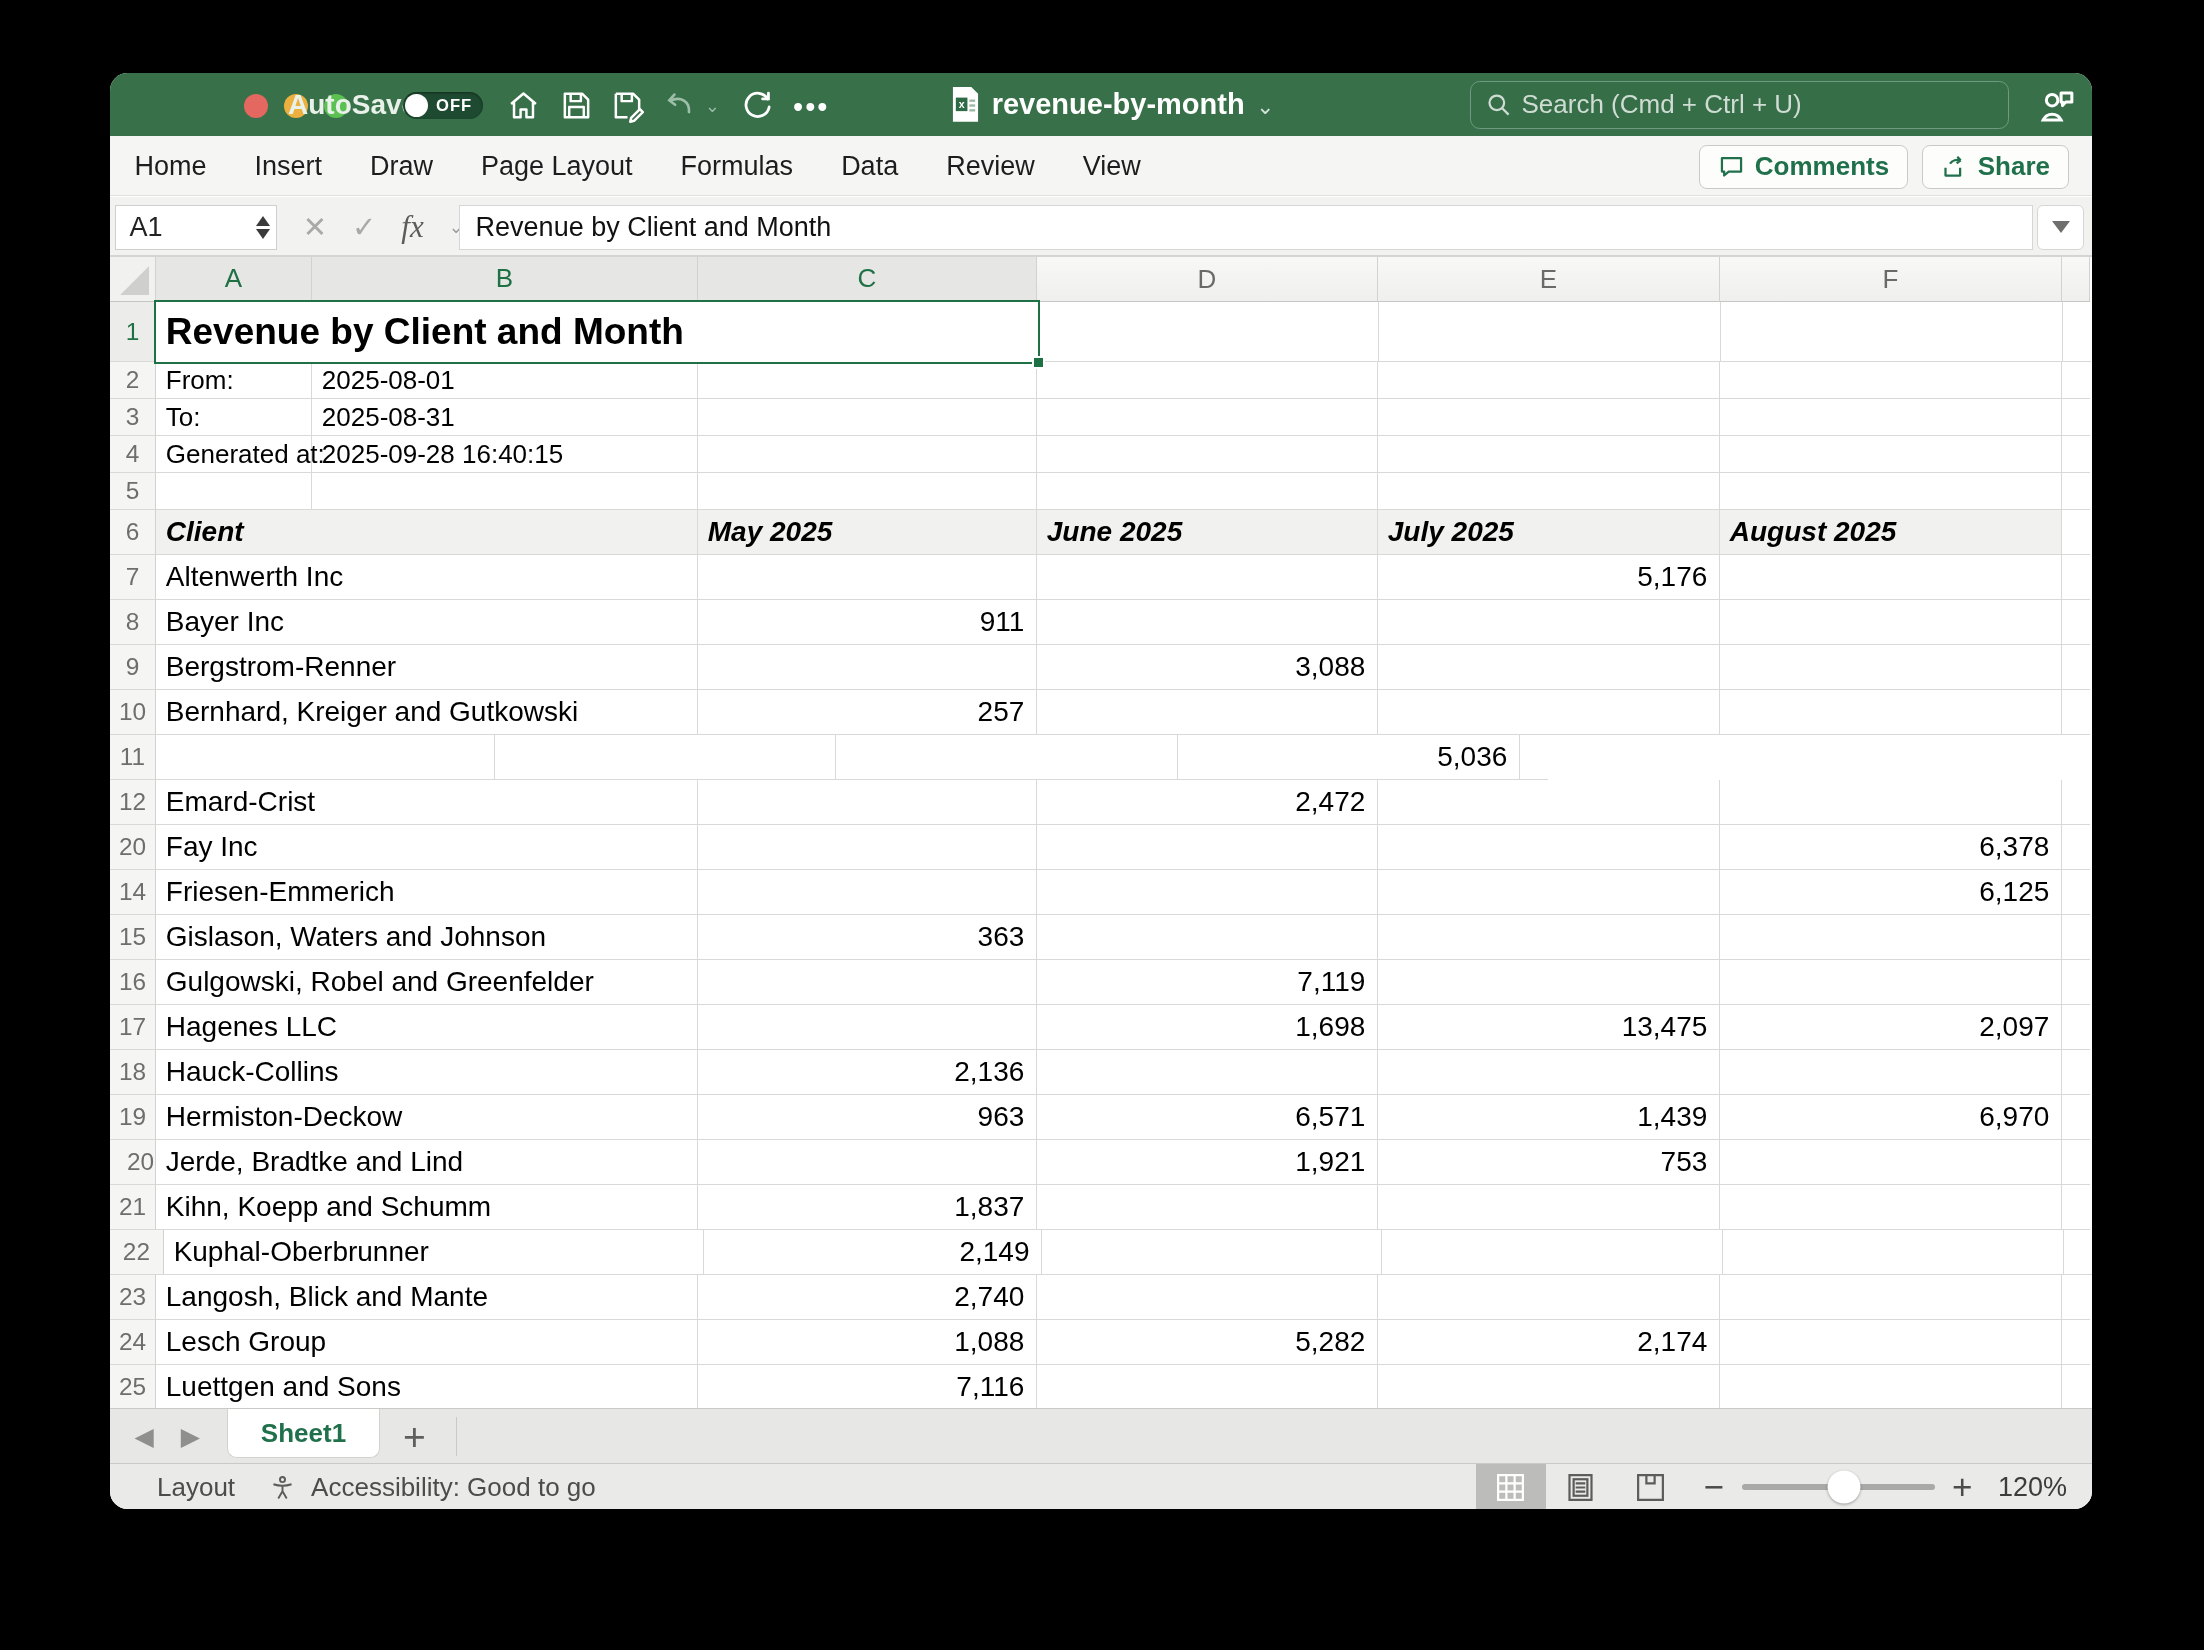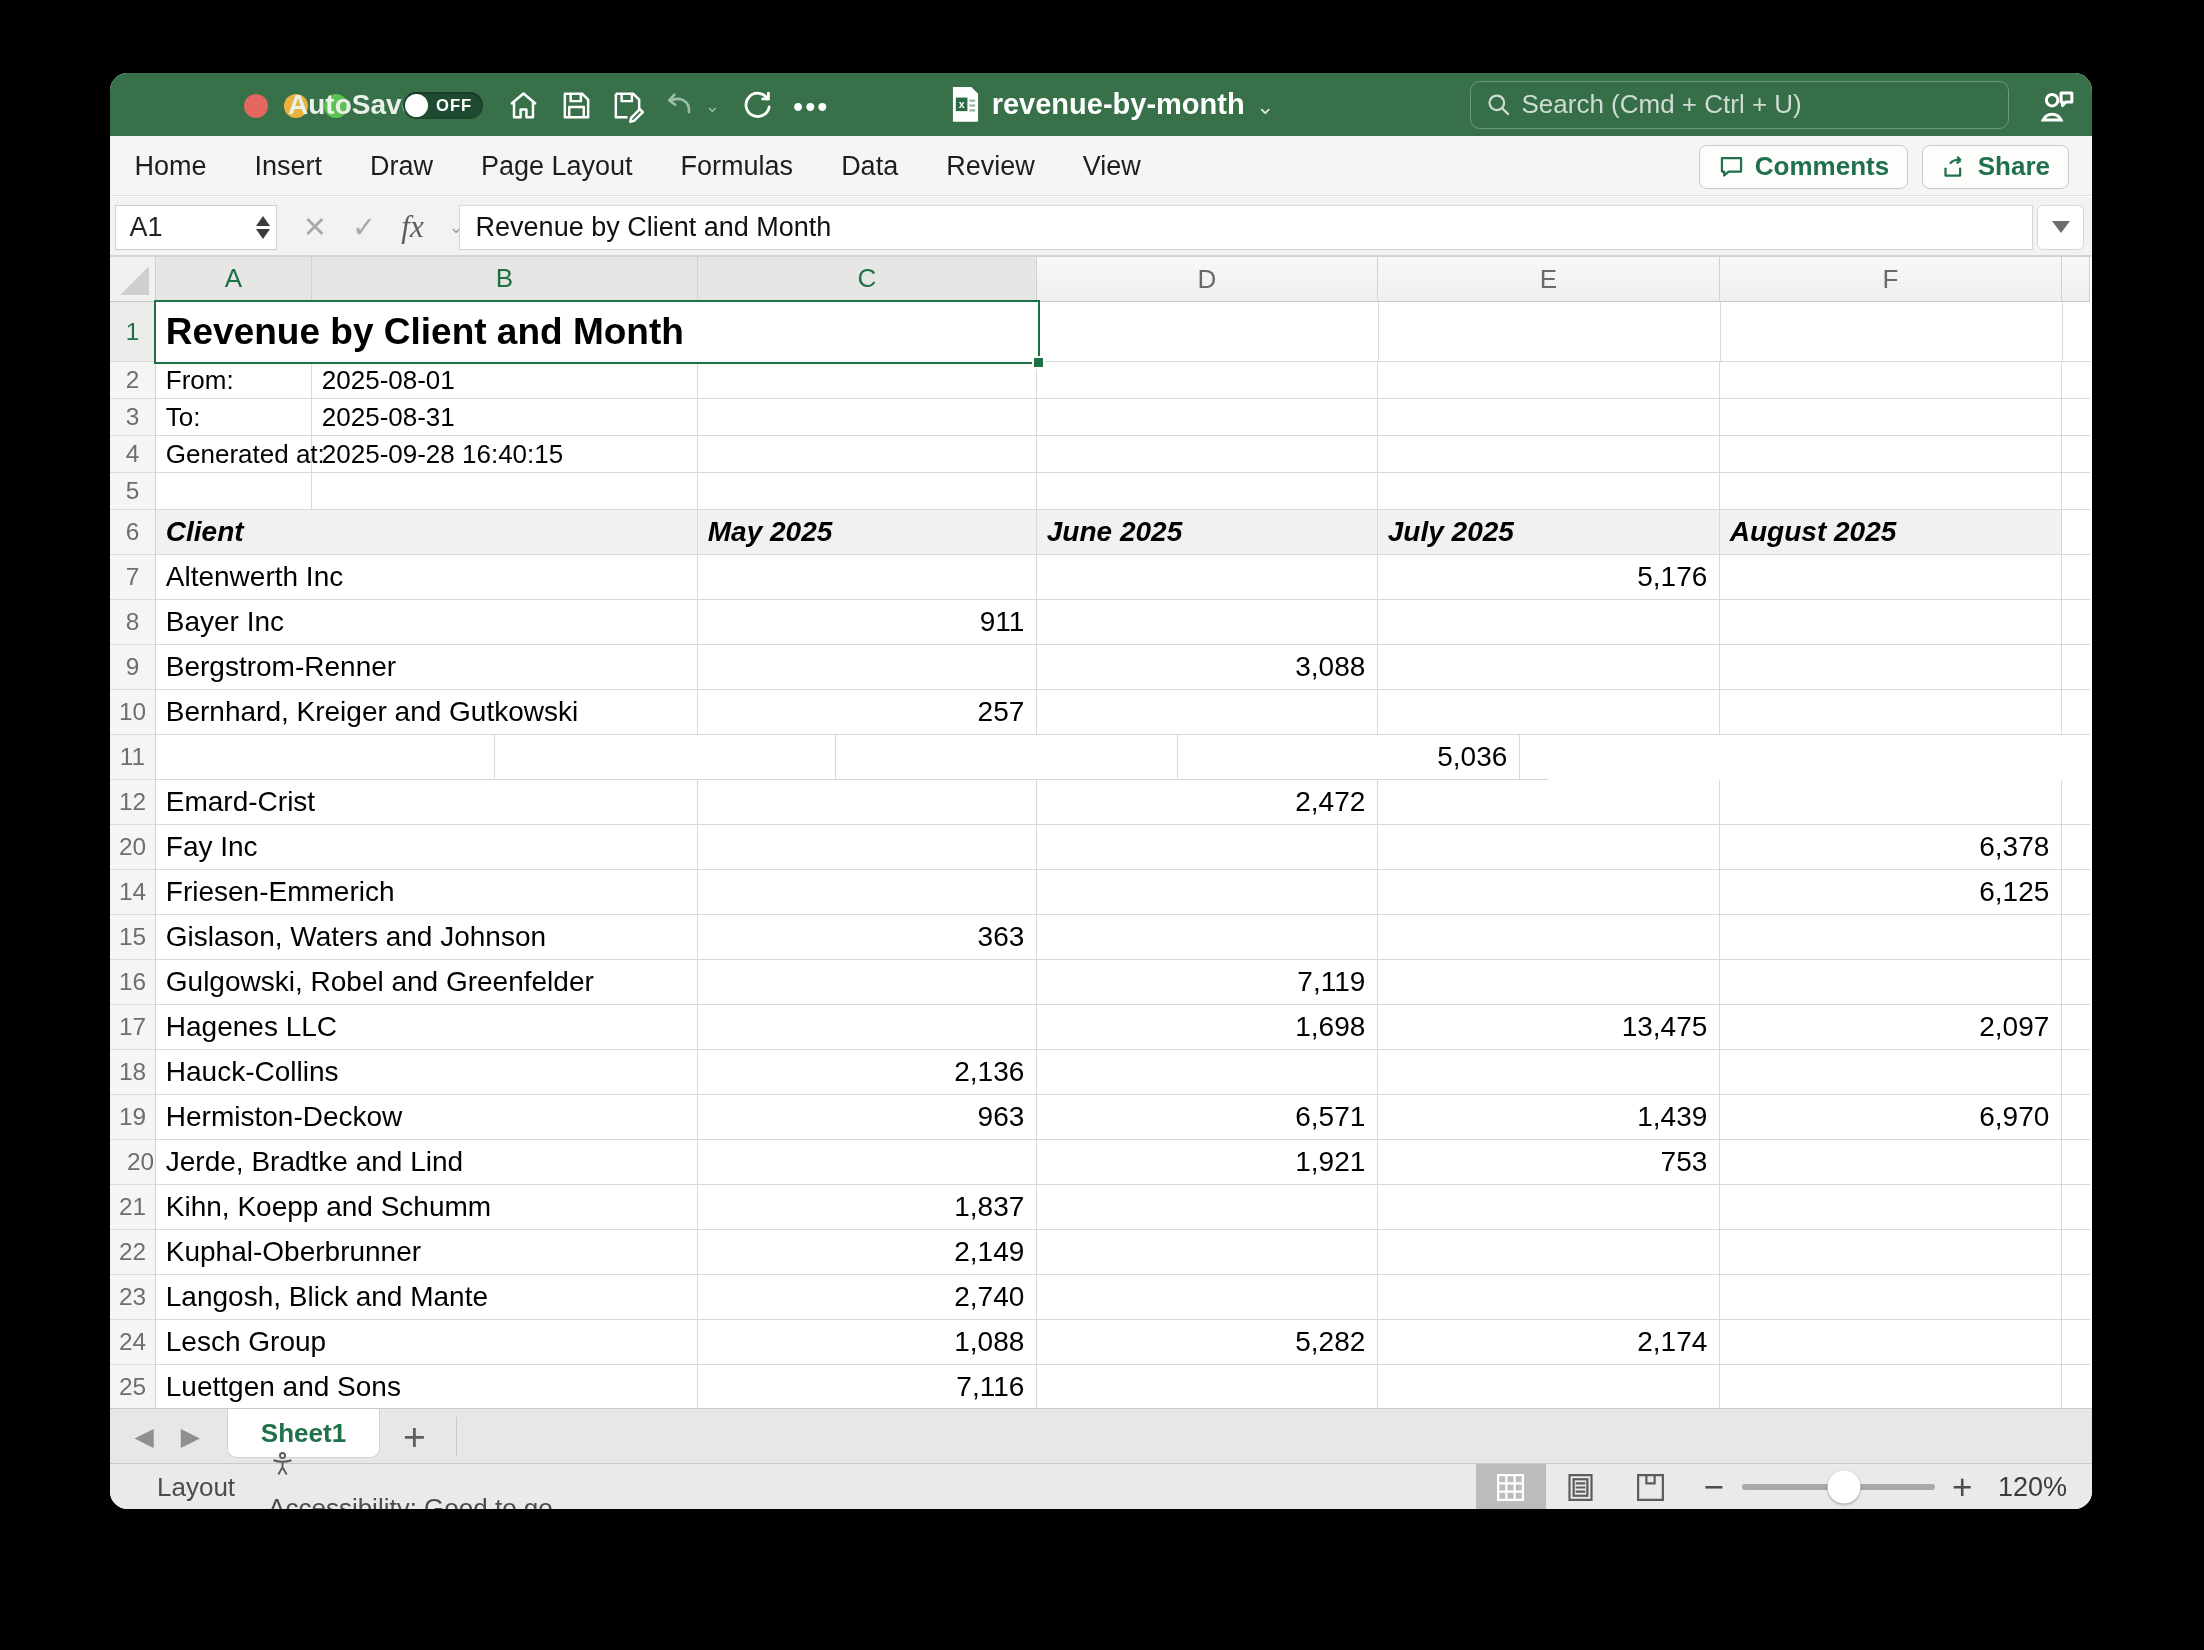--- a/index.html
+++ b/index.html
@@ -104,21 +104,21 @@
                color:#20714b; font-size:26px; font-weight:bold; }
   .add-tab { position:absolute; left:293px; top:0; height:55px; display:flex; align-items:center;
              color:#5f5f5d; font-size:39px; font-weight:300; }
   .tab-divider { position:absolute; left:346px; top:7.8px; width:1px; height:39px; background:#c9c9c7; }
 
   
   .statusbar { position:absolute; left:0; top:1390px; width:100%; height:46px; background:#eaeaE8;
                border-top:1px solid #c9c9c7; }
   .status-left { position:absolute; left:47px; top:0; height:46px; display:flex; align-items:center; gap:33px;
                  color:#4c4c4a; font-size:26px; }
-  .acc-group { display:flex; align-items:flex-start; gap:14px;flex-direction:column; }
+  .acc-group { display:flex; align-items:flex-end; gap:14px; }
   .status-right { position:absolute; right:0; top:0; height:46px; display:flex; align-items:center; }
   .view-chip { width:70px; height:46px; display:flex; align-items:center; justify-content:center; }
   .view-chip.selected { background:#bcbcba; }
   .zoom-minus, .zoom-plus { color:#4c4c4a; font-size:35px; padding:0 17.6px; }
   .zoom-track { position:relative; width:193px; height:5.9px; background:#a9a9a7; border-radius:2.9px; }
   .zoom-thumb { position:absolute; left:53%; top:50%; transform:translate(-50%,-50%); width:33px; height:33px;
                 background:#fff; border-radius:50%; box-shadow:0 1px 2.9px rgba(0,0,0,.35); }
   .zoom-pct { color:#3c3c3a; font-size:27px; padding:0 25px 0 7.8px; min-width:98px; text-align:right; }
 </style>
 </head>
@@ -448,21 +448,21 @@
           <div class="g-row" style="height: 45px; width: 100%;">
             <div class="rownum" style="width: 46px; height: 45px;">21</div>
             <div class="cell left" style="width: 542px; height: 45px;">Kihn, Koepp and Schumm</div>
             <div class="cell right" style="width: 339px; height: 45px;">1,837</div>
             <div class="cell right" style="width: 341px; height: 45px;"></div>
             <div class="cell right" style="width: 342px; height: 45px;"></div>
             <div class="cell right" style="width: 342px; height: 45px;"></div>
             <div class="cell sliver" style="width: 28px; height: 45px;"></div>
           </div>
           <div class="g-row" style="height: 45px; width: 100%;">
-            <div class="rownum" style="width: 46px; height: 45px;">22</div>
+            <div class="rownum" style="width: 54px; height: 45px;">22</div>
             <div class="cell left" style="width: 542px; height: 45px;">Kuphal-Oberbrunner</div>
             <div class="cell right" style="width: 339px; height: 45px;">2,149</div>
             <div class="cell right" style="width: 341px; height: 45px;"></div>
             <div class="cell right" style="width: 342px; height: 45px;"></div>
             <div class="cell right" style="width: 342px; height: 45px;"></div>
             <div class="cell sliver" style="width: 28px; height: 45px;"></div>
           </div>
           <div class="g-row" style="height: 45px; width: 100%;">
             <div class="rownum" style="width: 46px; height: 45px;">23</div>
             <div class="cell left" style="width: 542px; height: 45px;">Langosh, Blick and Mante</div>

